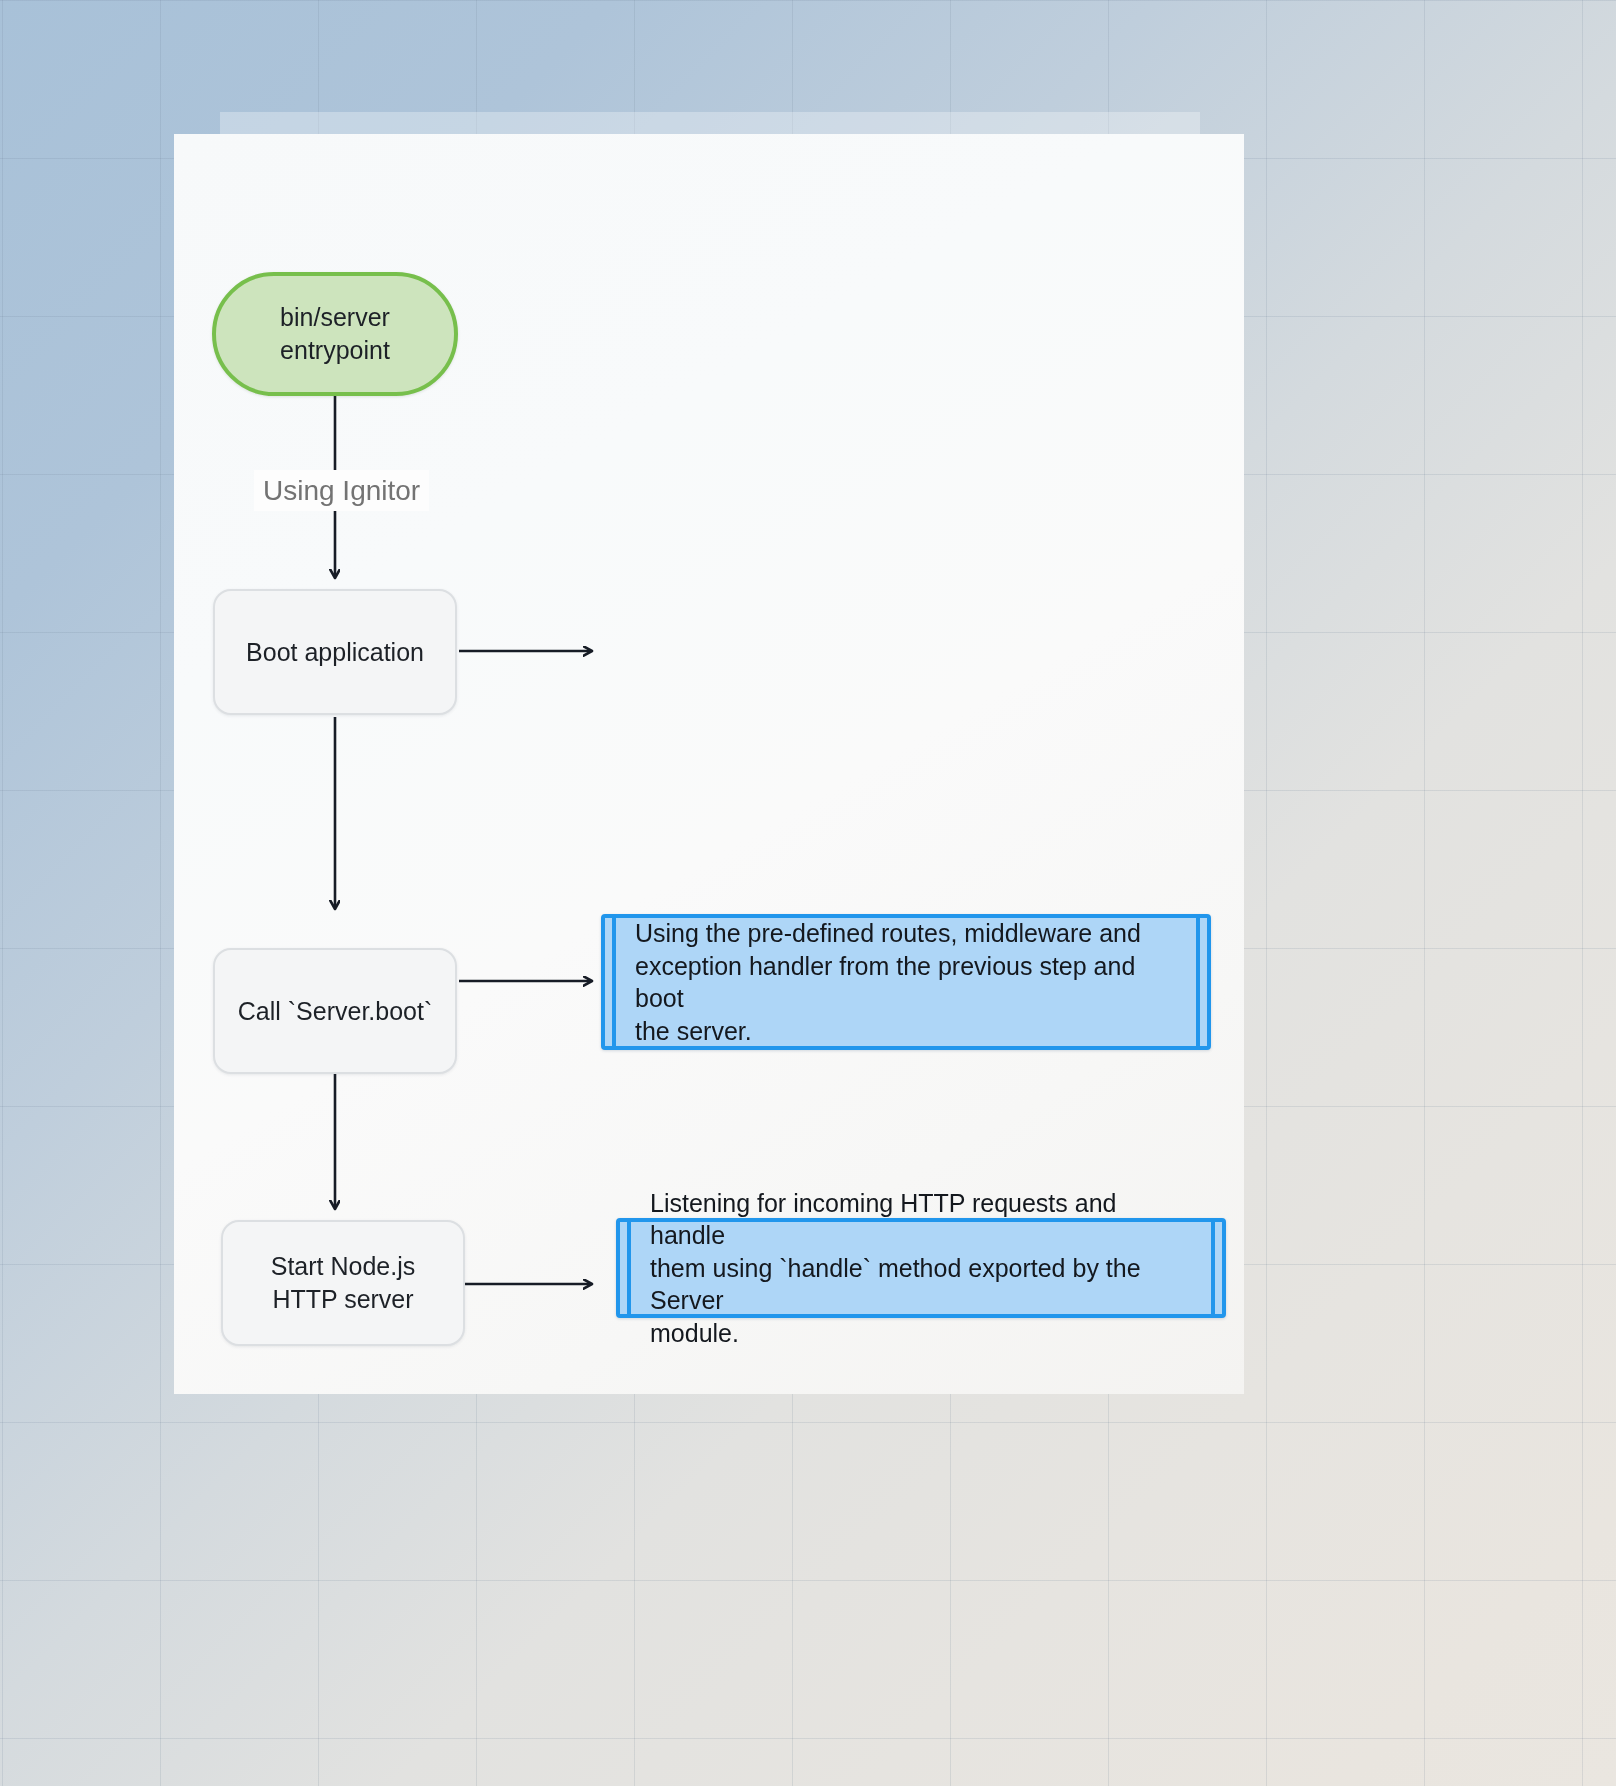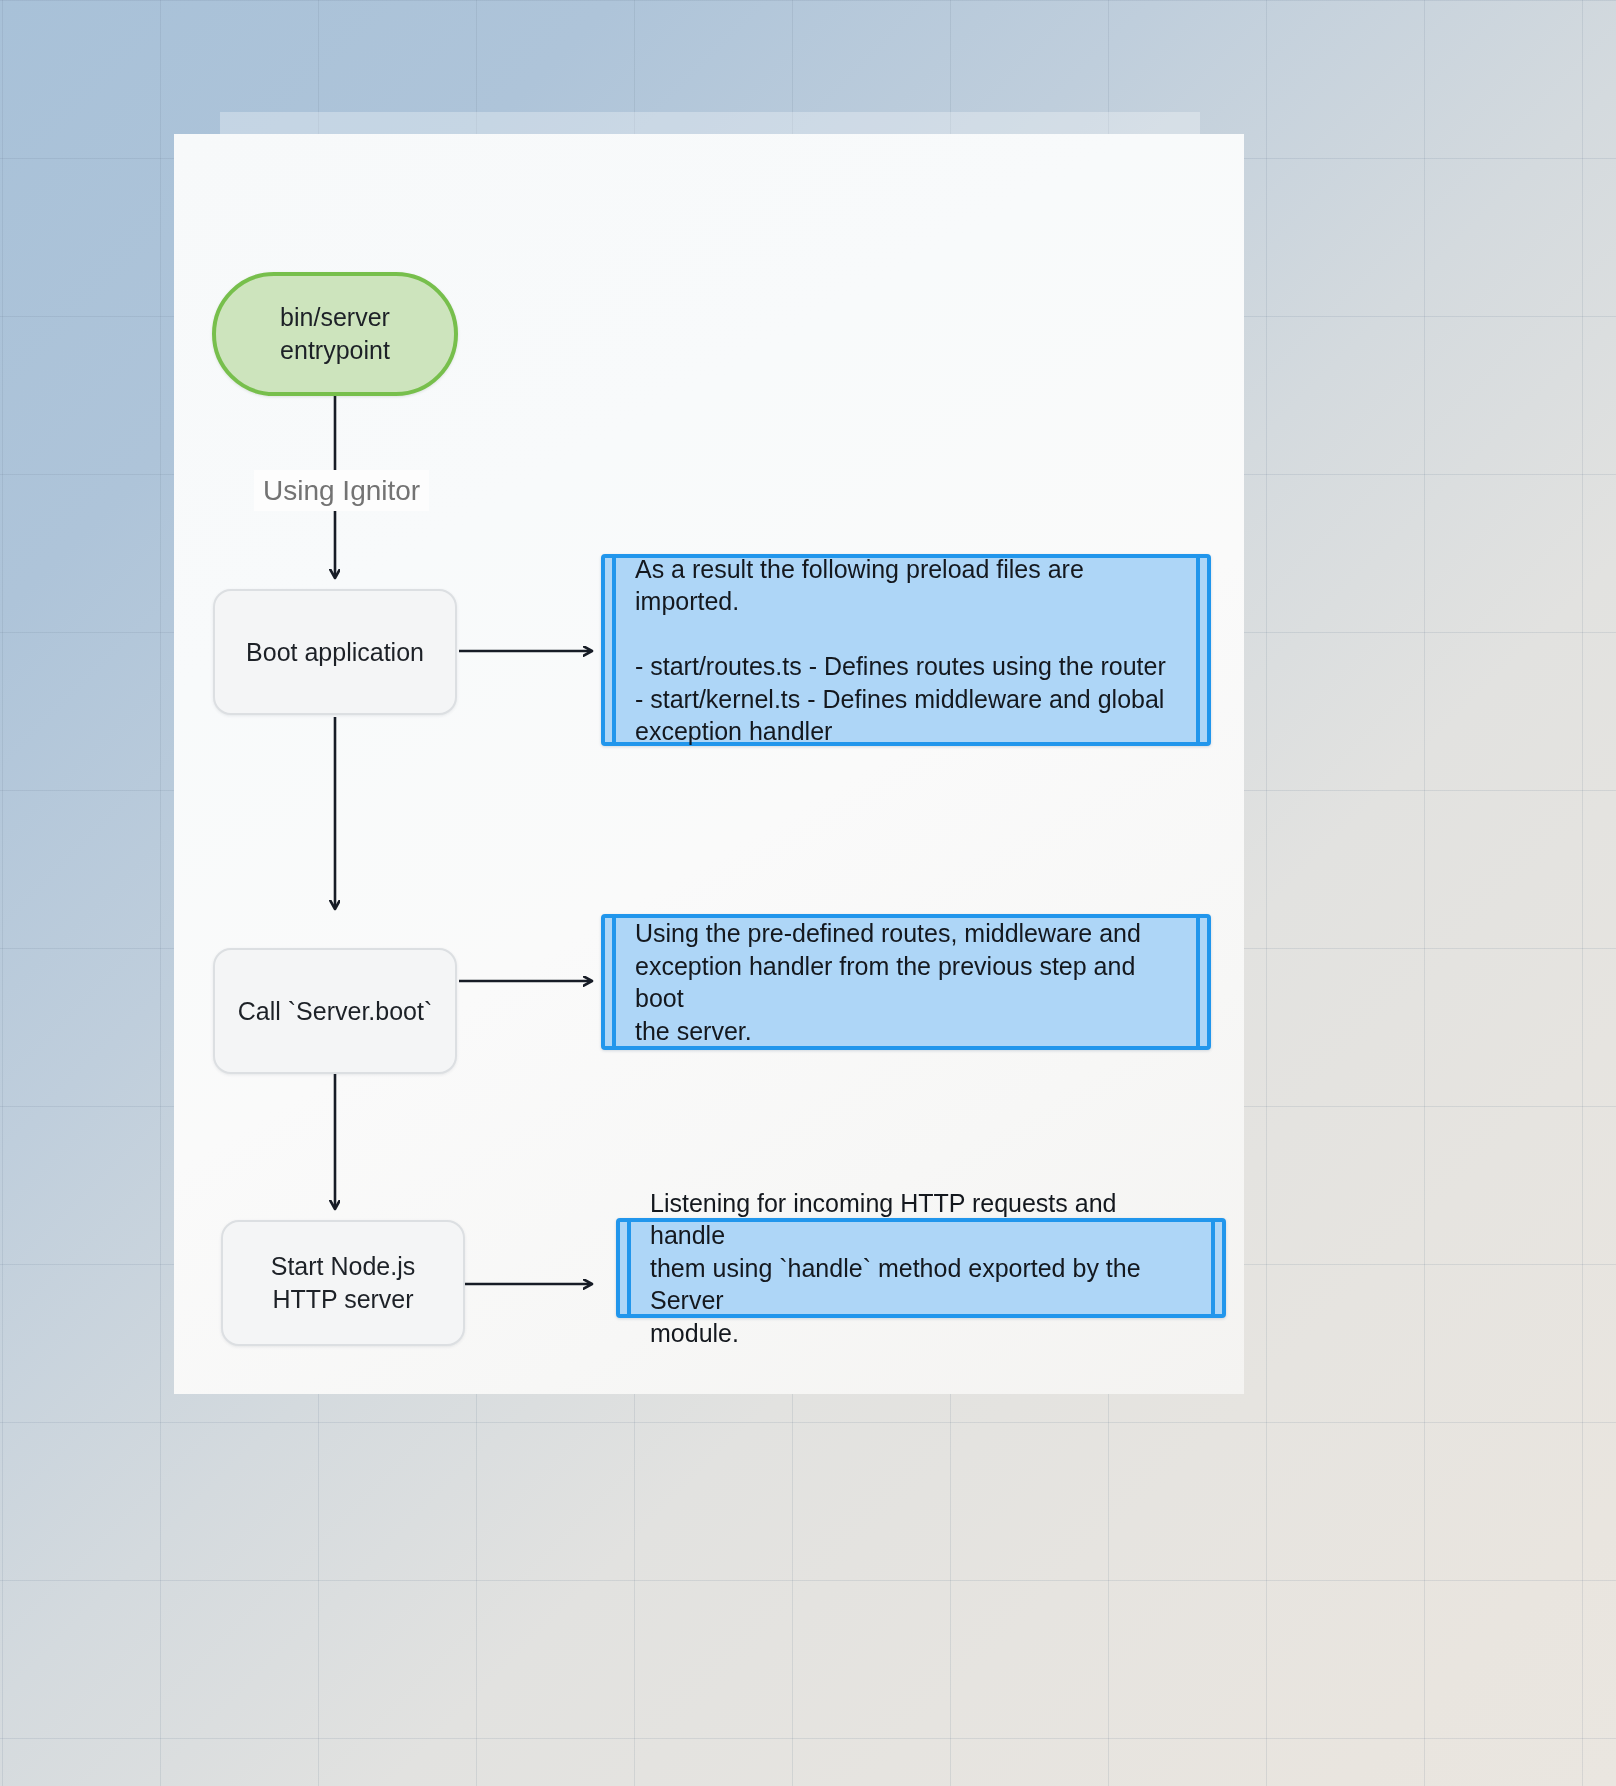--- a/index.html
+++ b/index.html
@@ -203,27 +203,20 @@
 
       <div class="edge-label">Using Ignitor</div>
 
       <div class="node node-step node-step-1">Boot application</div>
 
       <div class="node node-step node-step-2">Call `Server.boot`</div>
 
       <div class="node node-step node-step-3">Start Node.js
 HTTP server</div>
 
-      <div class="note note-1">
-        <div class="note-body">As a result the following preload files are imported.
-
-- start/routes.ts - Defines routes using the router
-- start/kernel.ts - Defines middleware and global
-exception handler</div>
-      </div>
 
       <div class="note note-2">
         <div class="note-body">Using the pre-defined routes, middleware and
 exception handler from the previous step and boot
 the server.</div>
       </div>
 
       <div class="note note-3">
         <div class="note-body">Listening for incoming HTTP requests and handle
 them using `handle` method exported by the Server

